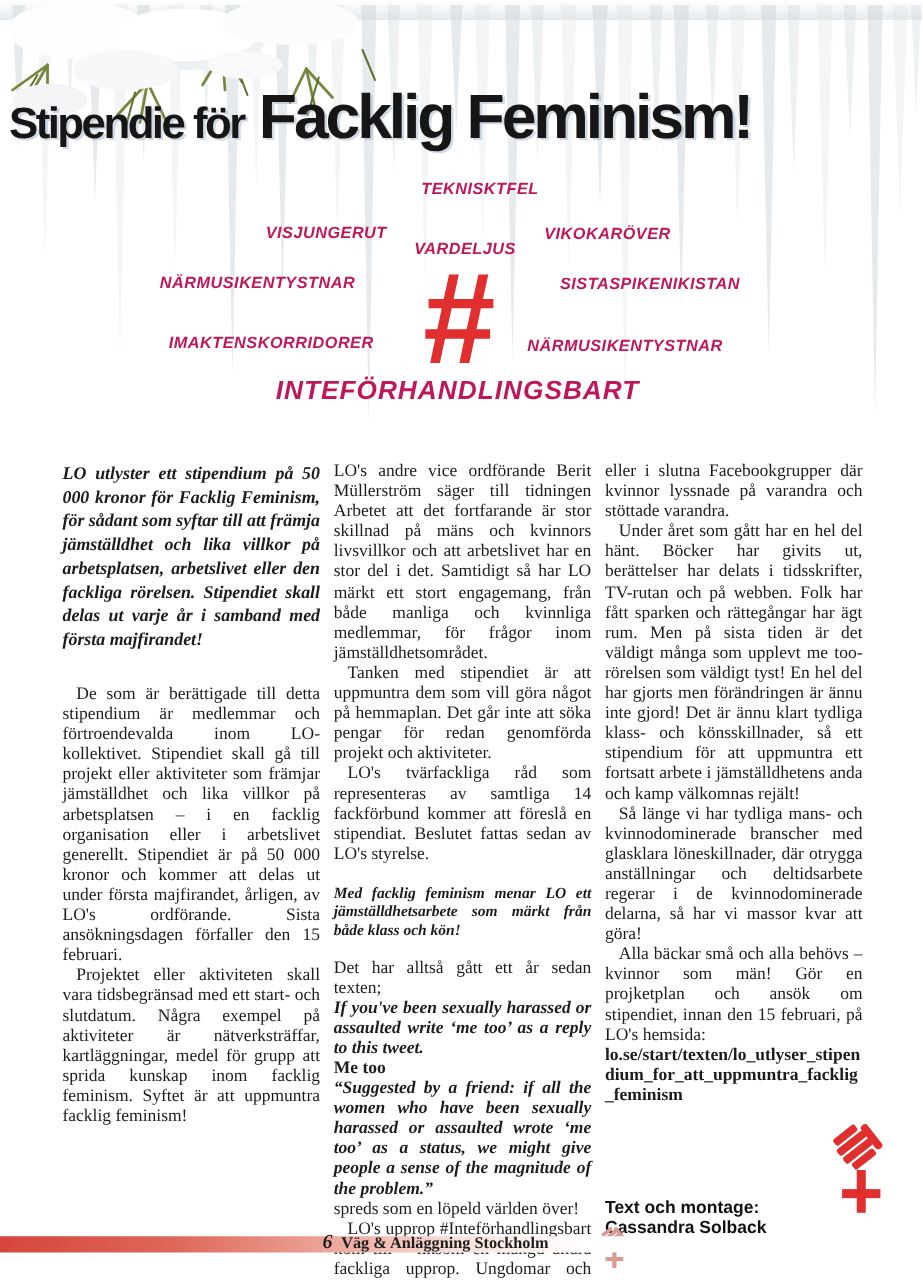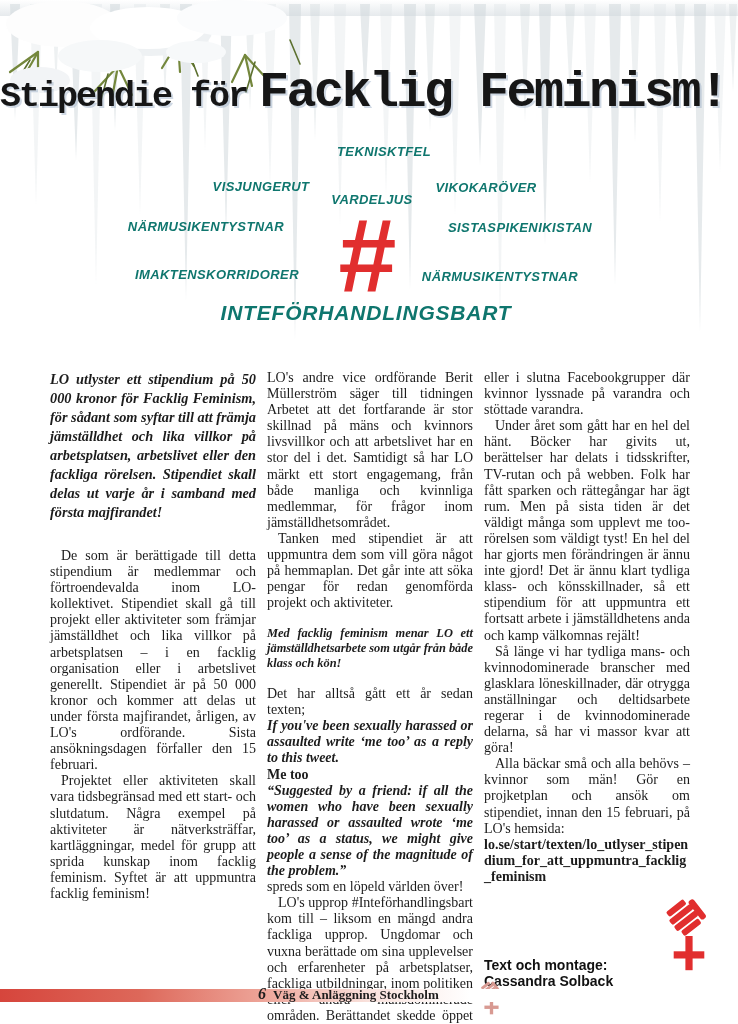--- a/index.html
+++ b/index.html
@@ -7,28 +7,28 @@
         font-family:"Liberation Serif",serif;color:#1c1c1c;}
 
   
   .banner{position:absolute;left:0;top:0;width:738px;height:360px;pointer-events:none;}
   .ice1{fill:#cdd5da;opacity:.50;}
   .ice2{fill:#dbe2e6;opacity:.34;}
   .ice3{fill:#c3ccd2;opacity:.28;}
 
   
   .title{position:absolute;left:0;top:64px;width:608px;text-align:center;white-space:nowrap;
-         font-family:Liberation Mono, monospace;color:#161616;
+         font-family:Liberation Sans, sans-serif;color:#161616;
          text-shadow:2px 2px 0 rgba(150,170,195,.45);}
   .title-prefix{font-size:35px;font-weight:800;letter-spacing:-2px;margin-right:12px;}
   .title-main{font-size:50px;font-weight:800;letter-spacing:-2.5px;}
 
   
   .tag{position:absolute;transform:translate(-50%,-50%);white-space:nowrap;
-       font:italic 700 13px "Liberation Sans",sans-serif;letter-spacing:.4px;color:#0f766e;}
+       font:italic 700 13px "Liberation Sans",sans-serif;letter-spacing:.4px;color:#be185d;}
   .tag-big{font-size:21px;letter-spacing:.8px;}
   .hash{position:absolute;left:366px;top:255px;transform:translate(-50%,-50%);
         font:italic 900 104px "Liberation Sans",sans-serif;line-height:1;}
 
   
   .cols{position:absolute;left:50px;top:370px;width:640px;display:flex;gap:11px;}
   .col{width:206px;}
   .col p{margin:0;text-align:justify;font-size:14px;line-height:1.15;}
   .indent{text-indent:11px;}
   .intro{font-style:italic;font-weight:700;font-size:14.3px !important;line-height:1.33 !important;
@@ -171,21 +171,22 @@
 
   <div class="cols">
     <div class="col">
       <p class="intro">LO utlyster ett stipendium på 50 000 kronor för Facklig Feminism, för sådant som syftar till att främja jämställdhet och lika villkor på arbetsplatsen, arbetslivet eller den fackliga rörelsen. Stipendiet skall delas ut varje år i samband med första majfirandet!</p>
       <p class="indent">De som är berättigade till detta stipendium är medlemmar och förtroendevalda inom LO-kollektivet. Stipendiet skall gå till projekt eller aktiviteter som främjar jämställdhet och lika villkor på arbetsplatsen – i en facklig organisation eller i arbetslivet generellt. Stipendiet är på 50 000 kronor och kommer att delas ut under första majfirandet, årligen, av LO's ordförande. Sista ansökningsdagen förfaller den 15 februari.</p>
       <p class="indent">Projektet eller aktiviteten skall vara tidsbegränsad med ett start- och slutdatum. Några exempel på aktiviteter är nätverksträffar, kartläggningar, medel för grupp att sprida kunskap inom facklig feminism. Syftet är att uppmuntra facklig feminism!</p>
     </div>
     <div class="col">
       <p>LO's andre vice ordförande Berit Müllerström säger till tidningen Arbetet att det fortfarande är stor skillnad på mäns och kvinnors livsvillkor och att arbetslivet har en stor del i det. Samtidigt så har LO märkt ett stort engagemang, från både manliga och kvinnliga medlemmar, för frågor inom jämställdhetsområdet.</p>
       <p class="indent">Tanken med stipendiet är att uppmuntra dem som vill göra något på hemmaplan. Det går inte att söka pengar för redan genomförda projekt och aktiviteter.</p>
-      <p class="lead">Med facklig feminism menar LO ett jämställdhetsarbete som utgår från både klass och kön!</p>
+      <p class="indent">LO's tvärfackliga råd som representeras av samtliga 14 fackförbund kommer att föreslå en stipendiat. Beslutet fattas sedan av LO's styrelse.</p>
+      <p class="lead">Med facklig feminism menar LO ett jämställdhetsarbete som märkt från både klass och kön!</p>
       <p>Det har alltså gått ett år sedan texten;</p>
       <p class="tweet">If you've been sexually harassed or assaulted write ‘me too’ as a reply to this tweet.</p>
       <p class="metoo">Me too</p>
       <p class="tweet">“Suggested by a friend: if all the women who have been sexually harassed or assaulted wrote ‘me too’ as a status, we might give people a sense of the magnitude of the problem.”</p>
       <p>spreds som en löpeld världen över!</p>
       <p class="indent">LO's upprop #Inteförhandlingsbart kom till – liksom en mängd andra fackliga upprop. Ungdomar och vuxna berättade om sina upplevelser och erfarenheter på arbetsplatser, fackliga utbildningar, inom politiken eller andra mansdominerade områden. Berättandet skedde öppet på webben</p>
     </div>
     <div class="col">
       <p>eller i slutna Facebookgrupper där kvinnor lyssnade på varandra och stöttade varandra.</p>
       <p class="indent">Under året som gått har en hel del hänt. Böcker har givits ut, berättelser har delats i tidsskrifter, TV-rutan och på webben. Folk har fått sparken och rättegångar har ägt rum. Men på sista tiden är det väldigt många som upplevt me too-rörelsen som väldigt tyst! En hel del har gjorts men förändringen är ännu inte gjord! Det är ännu klart tydliga klass- och könsskillnader, så ett stipendium för att uppmuntra ett fortsatt arbete i jämställdhetens anda och kamp välkomnas rejält!</p>

